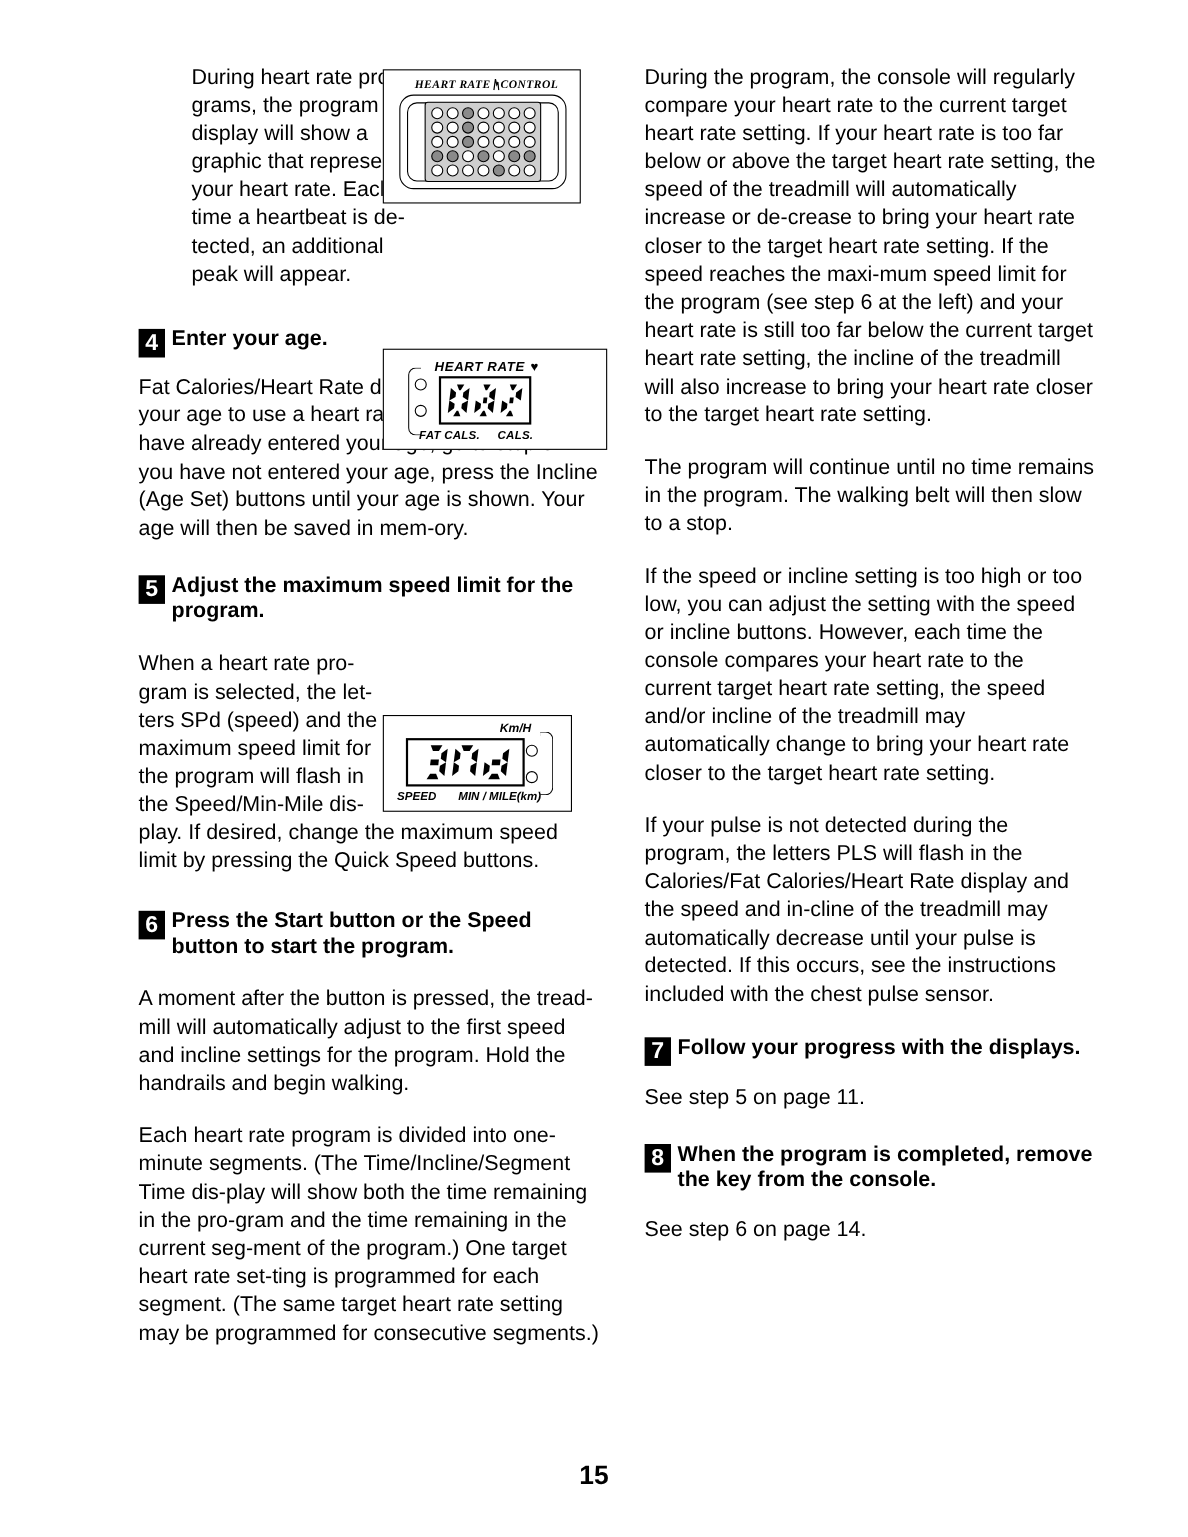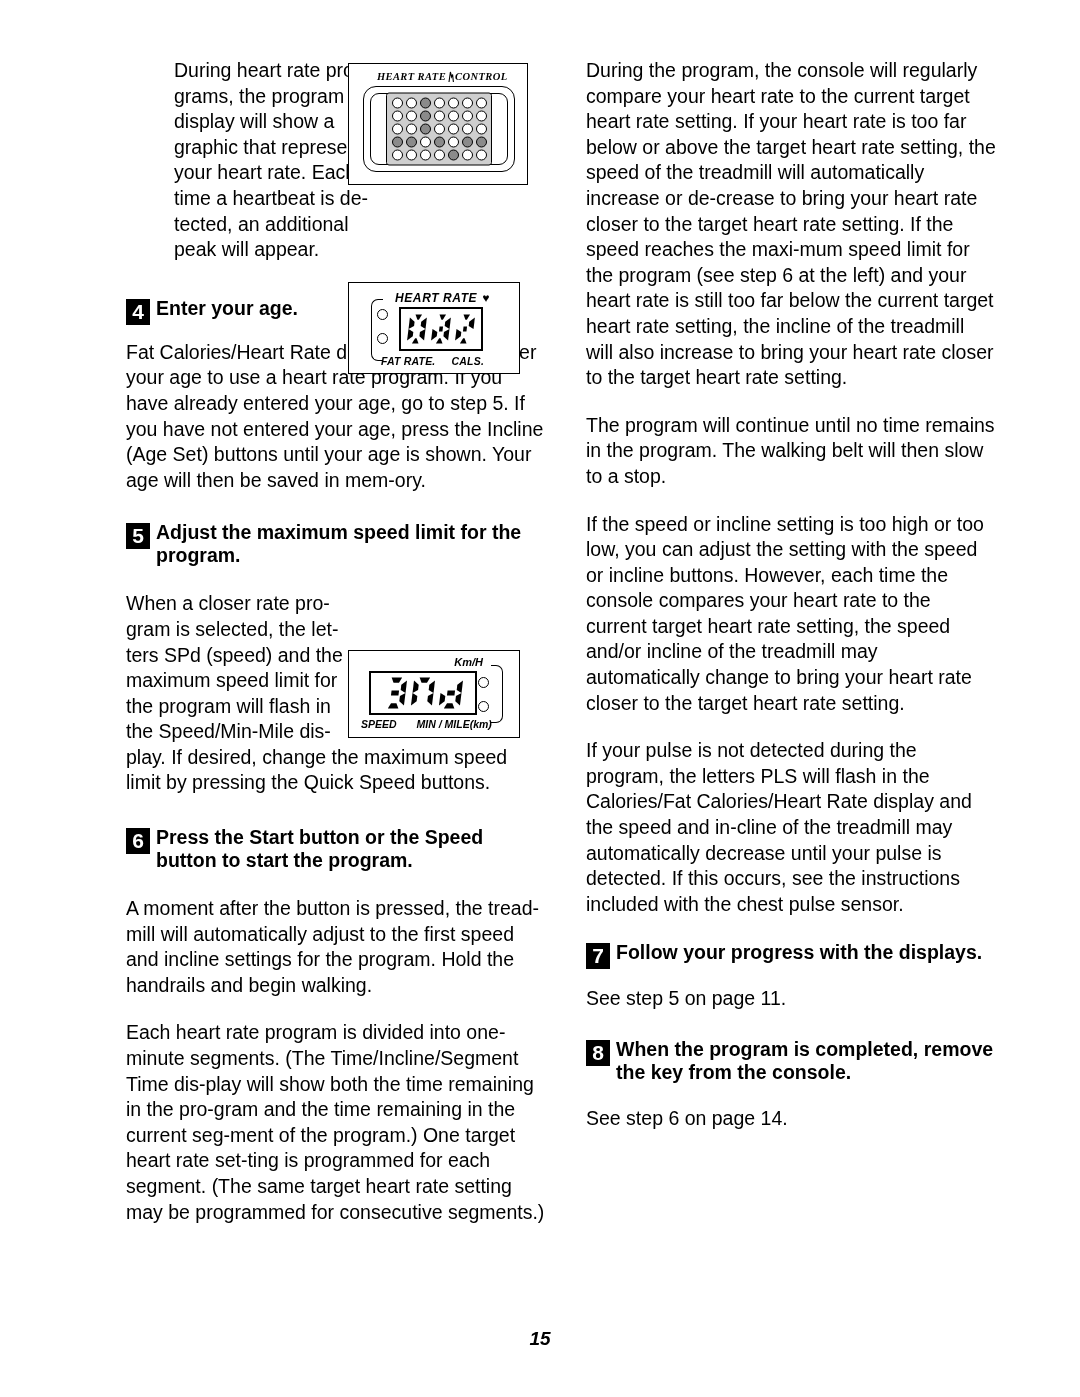--- a/index.html
+++ b/index.html
@@ -67,21 +67,21 @@
     background:#cfcfcf; padding:3px; border:1.2px solid #000; border-radius:3px;
   }
   .dot {
     width:11px; height:11px; border-radius:50%;
     border:1.3px solid #000; background:#ffffff;
     margin:1px auto;
   }
   .dot.on { background:#8a8a8a; }
 
   
-  #fig-age { left:348px; top:282px; width:172px; height:92px; }
+  #fig-age { left:348px; top:317px; width:204px; height:92px; }
   .age-hr {
     position:absolute; left:46px; top:8px;
     font-size:12px; font-style:italic; font-weight:bold; letter-spacing:.6px;
   }
   .age-heart { display:inline-block; margin-left:5px; font-style:normal; font-size:12px; }
   .age-box {
     position:absolute; left:50px; top:24px; width:84px; height:44px;
     border:2.4px solid #000; background:#fff;
   }
   .seg-row { position:absolute; left:50%; top:50%; transform:translate(-50%,-50%); display:flex; gap:3px; }
@@ -118,21 +118,21 @@
     border-right:1.8px solid #000; border-top:1.8px solid #000; border-bottom:1.8px solid #000;
     border-radius:0 7px 7px 0;
   }
 
   
   .seg { display:block; }
 
   
   .pagenum {
     position:absolute; left:0; right:0; top:1328px;
-    text-align:center; font-size:19px; font-weight:bold;font-style:italic;
+    text-align:center; font-size:24px; font-weight:bold;
   }
 </style>
 </head>
 <body>
 
 <div class="page">
 
   <div class="col col-left">
 
     <p class="narrow">During heart rate pro-grams, the program display will show a graphic that represents your heart rate. Each time a heartbeat is de-tected, an additional peak will appear.</p>
@@ -146,21 +146,21 @@
     <div style="height:10px"></div>
     <p>Fat Calories/Heart Rate display. You must enter your age to use a heart rate program. If you have already entered your age, go to step 5. If you have not entered your age, press the Incline (Age Set) buttons until your age is shown. Your age will then be saved in mem-ory.</p>
 
     <div style="height:6px"></div>
 
     <div class="step">
       <span class="step-num">5</span>
       <span class="step-title">Adjust the maximum speed limit for the program.</span>
     </div>
     <div style="height:14px"></div>
-    <p class="narrow-b tight">When a closer rate pro-gram is selected, the let-ters SPd (speed) and the maximum speed limit for the program will flash in the Speed/Min-Mile dis-</p>
+    <p class="narrow-b tight">When a heart rate pro-gram is selected, the let-ters SPd (speed) and the maximum speed limit for the program will flash in the Speed/Min-Mile dis-</p>
     <p>play. If desired, change the maximum speed limit by pressing the Quick Speed buttons.</p>
 
     <div style="height:8px"></div>
 
     <div class="step">
       <span class="step-num">6</span>
       <span class="step-title">
         <span>Press the Start button or the Speed</span><span class="gapsym"></span><span>button to start the program.</span>
       </span>
     </div>
@@ -275,21 +275,21 @@
             <polygon points="2,5.12 7.2,9.28 7.2,13.379999999999999 2,16.5" fill="none"></polygon>
             <polygon points="19,5.12 13.8,9.28 13.8,13.379999999999999 19,16.5" fill="#000"></polygon>
             <polygon points="8.760000000000002,13.9 12.239999999999998,13.9 12.239999999999998,19.1 8.760000000000002,19.1" fill="#000"></polygon>
             <polygon points="2,16.5 7.2,19.62 7.2,23.72 2,27.88" fill="#000"></polygon>
             <polygon points="19,16.5 13.8,19.62 13.8,23.72 19,27.88" fill="none"></polygon>
             <polygon points="9.8,25.8 11.2,25.8 13.8,31 7.2,31" fill="#000"></polygon>
           </svg>
         </div>
     </div>
 
-    <div class="age-bottom"><span>FAT RATE.</span><span class="sp"></span><span>CALS.</span></div>
+    <div class="age-bottom"><span>FAT CALS.</span><span class="sp"></span><span>CALS.</span></div>
   </div>
 
   <div class="fig" id="fig-spd">
     <div class="spd-kmh">Km/H</div>
     <div class="bracket-r"></div>
     <div class="led" style="right:30px; top:26px;"></div>
     <div class="led" style="right:30px; top:50px;"></div>
 
     <div class="spd-box">
       <div class="seg-row" id="spd-seg">

